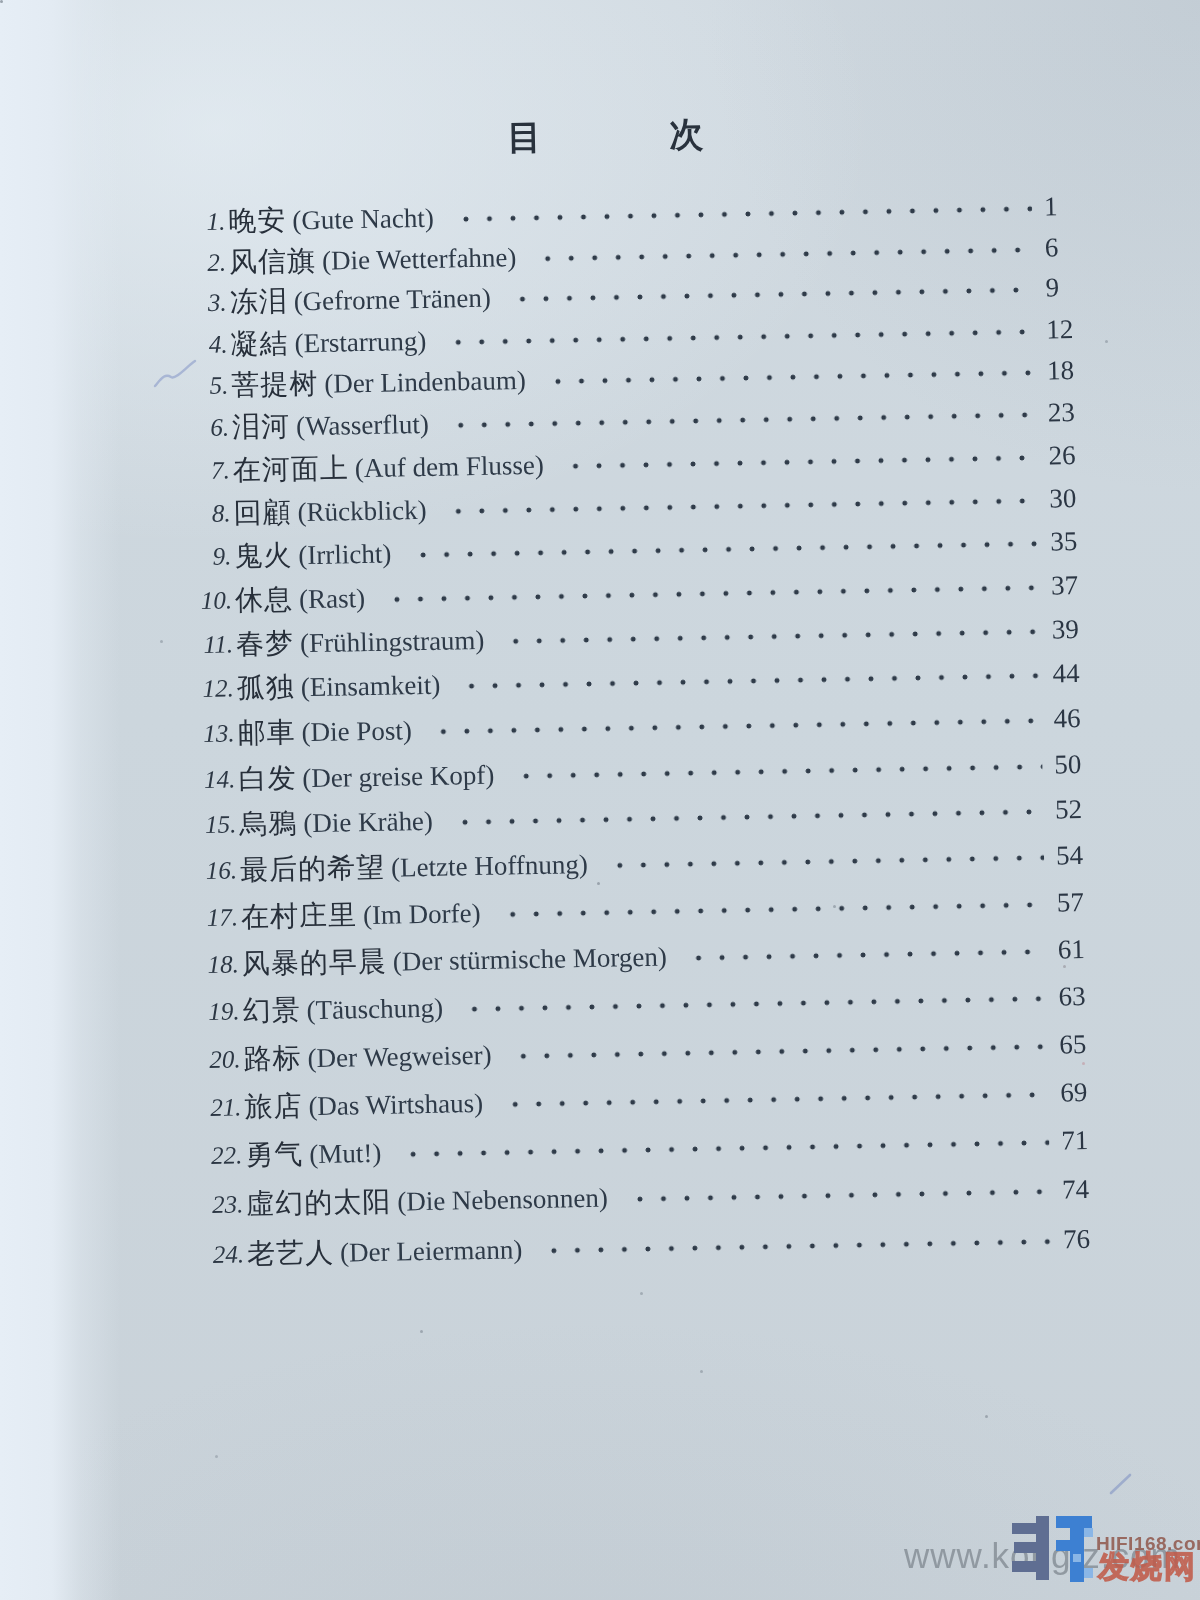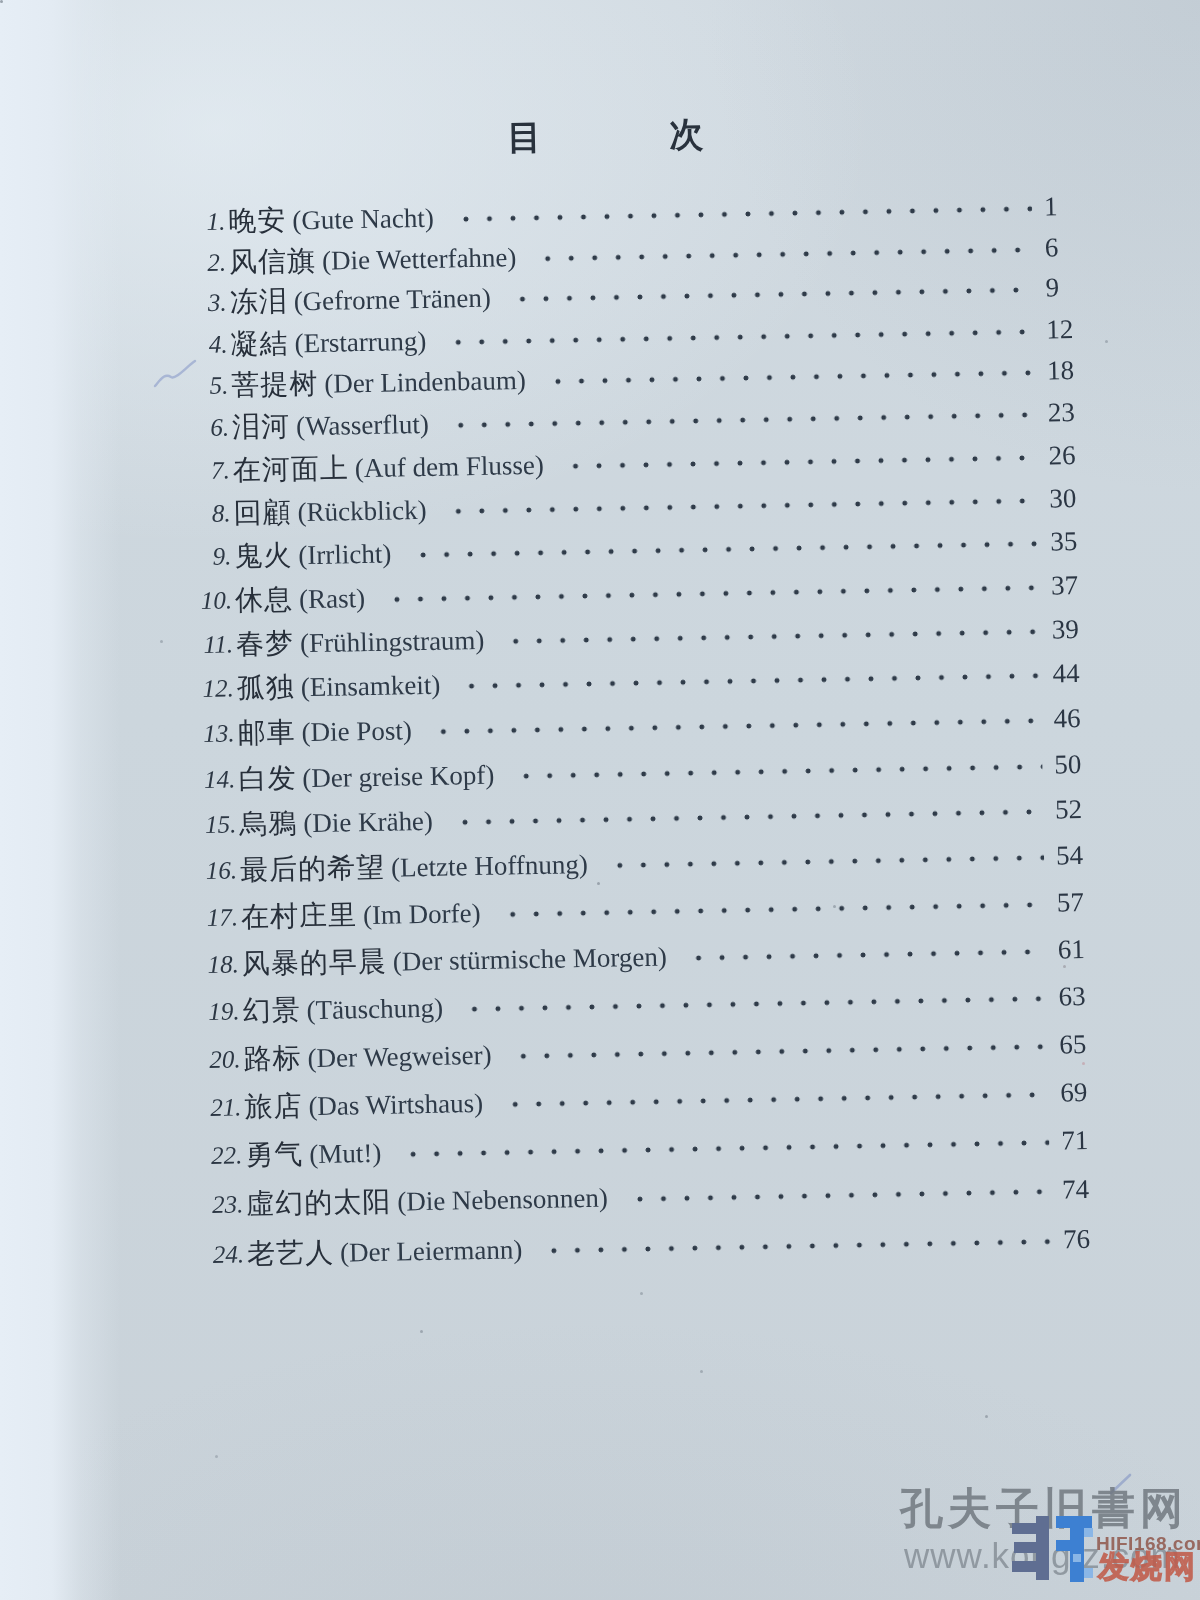--- a/index.html
+++ b/index.html
@@ -276,21 +276,20 @@
 
   <svg class="pen-mark" style="left:150px;top:356px;" width="50" height="40">
     <path d="M5,30 C11,23 15,17 21,21 C26,24 36,11 45,5" stroke="rgba(124,142,196,0.5)" stroke-width="2.4" fill="none" stroke-linecap="round"></path>
   </svg>
   <svg class="pen-mark" style="left:1106px;top:1470px;" width="30" height="28">
     <path d="M5,23 L24,5" stroke="rgba(116,136,191,0.5)" stroke-width="2.6" fill="none" stroke-linecap="round"></path>
   </svg>
 
   <div class="specks"></div>
 
-  <div class="wm-kongfz-name">孔夫子旧書网</div>
   <div class="wm-kongfz-url">www.kongfz.com</div>
 
   <div class="wm-logo">
 
     <div class="lg-dark" style="left:24px;top:0;width:13px;height:64px;"></div>
     <div class="lg-dark" style="left:0;top:7px;width:24px;height:11px;"></div>
     <div class="lg-dark" style="left:2px;top:26px;width:22px;height:11px;"></div>
     <div class="lg-dark" style="left:0;top:45px;width:24px;height:11px;"></div>
 
     <div class="lg-blue" style="left:44px;top:0;width:36px;height:12px;"></div>

